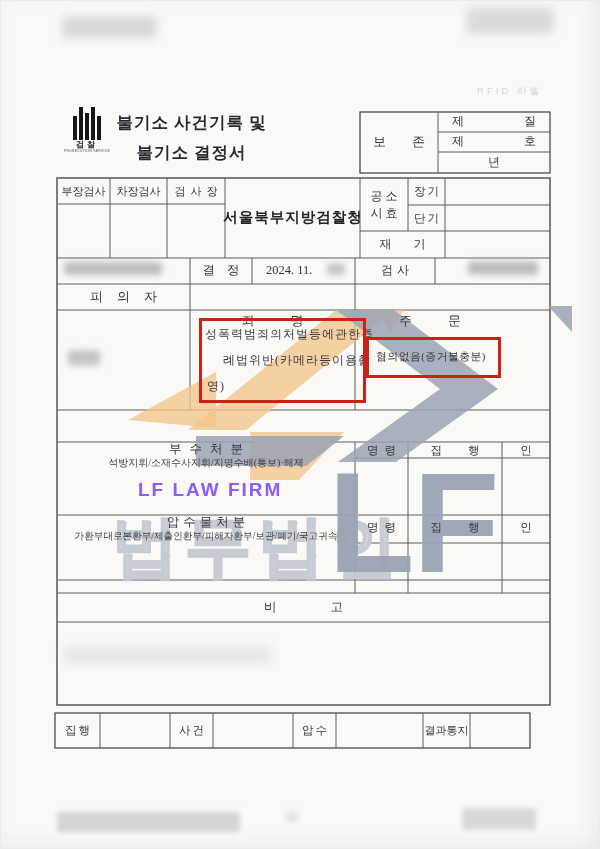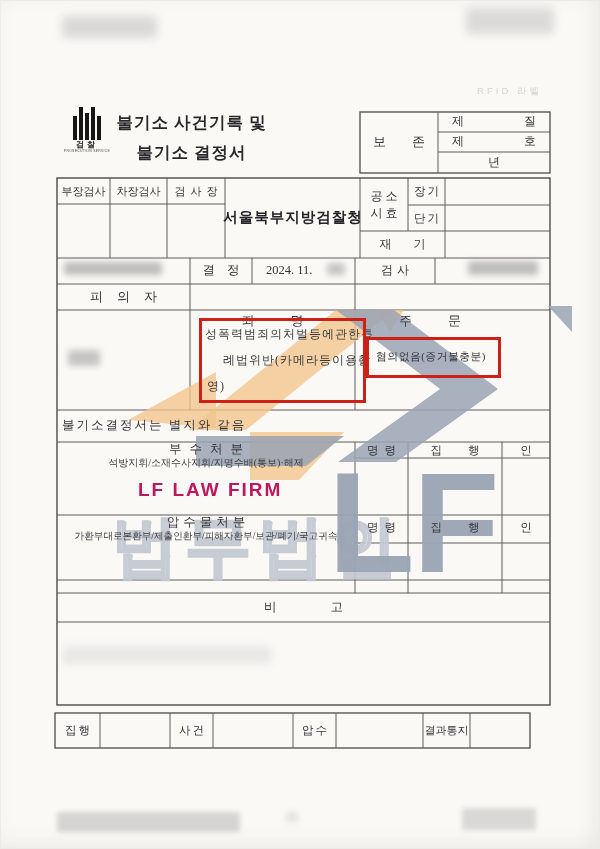--- a/index.html
+++ b/index.html
@@ -111,21 +111,21 @@
         <polygon points="250,432 344,432 299,480 250,480"></polygon>
         <polygon points="376,310 404,310 390,332"></polygon>
       </g>
       <g fill="#9aa3b4" fill-opacity="0.85">
         <polygon points="336,310 394,310 498,389 440,389"></polygon>
         <polygon points="440,389 498,389 396,462 338,462"></polygon>
         <polygon points="196,436 344,436 306,466 196,466"></polygon>
         <polygon points="548,306 572,306 572,332"></polygon>
       </g>
     </svg>
-    <div class="t sans bold" style="left:138px;top:480px;width:140px;height:20px;font-size:19px;letter-spacing:2px;color:#be185d;justify-content:flex-start;">
+    <div class="t sans bold" style="left:138px;top:480px;width:140px;height:20px;font-size:19px;letter-spacing:2px;color:#8b5cf6;justify-content:flex-start;">
       <span>LF LAW FIRM</span>
     </div>
     <div class="outline-ko" style="left:112px;top:502px;font-size:66px;">법무법인</div>
     <div class="t sans bold" style="left:328px;top:448px;width:230px;height:150px;font-size:142px;letter-spacing:-2px;color:#9aa4b4;opacity:.95;justify-content:flex-start;">
       <span>LF</span>
     </div>
   </div>
 
   <div class="layer txt-layer">
 
@@ -219,23 +219,20 @@
     </div>
 
     <div class="charge-line" style="left:205px;top:326px;">성폭력범죄의처벌등에관한특</div>
     <div class="charge-line" style="left:223px;top:352px;">례법위반(카메라등이용촬</div>
     <div class="charge-line" style="left:207px;top:378px;">영)</div>
 
     <div class="t" style="left:366px;top:340px;width:130px;height:34px;font-size:10.8px;letter-spacing:.5px;">
       <span>혐의없음(증거불충분)</span>
     </div>
 
-    <div class="t left ls2" style="left:62px;top:412px;width:300px;height:28px;font-size:12.5px;">
-      <span>불기소결정서는 별지와 같음</span>
-    </div>
 
     <div class="t ls8" style="left:57px;top:442px;width:298px;height:15px;font-size:12.5px;">
       <span>부수처분</span>
     </div>
     <div class="t" style="left:57px;top:456px;width:298px;height:13px;font-size:10px;color:#3c3c40;">
       <span>석방지휘/소재수사지휘/지명수배(통보)·해제</span>
     </div>
     <div class="t ls6" style="left:355px;top:442px;width:53px;height:16px;font-size:11.5px;">
       <span>명령</span>
     </div>

